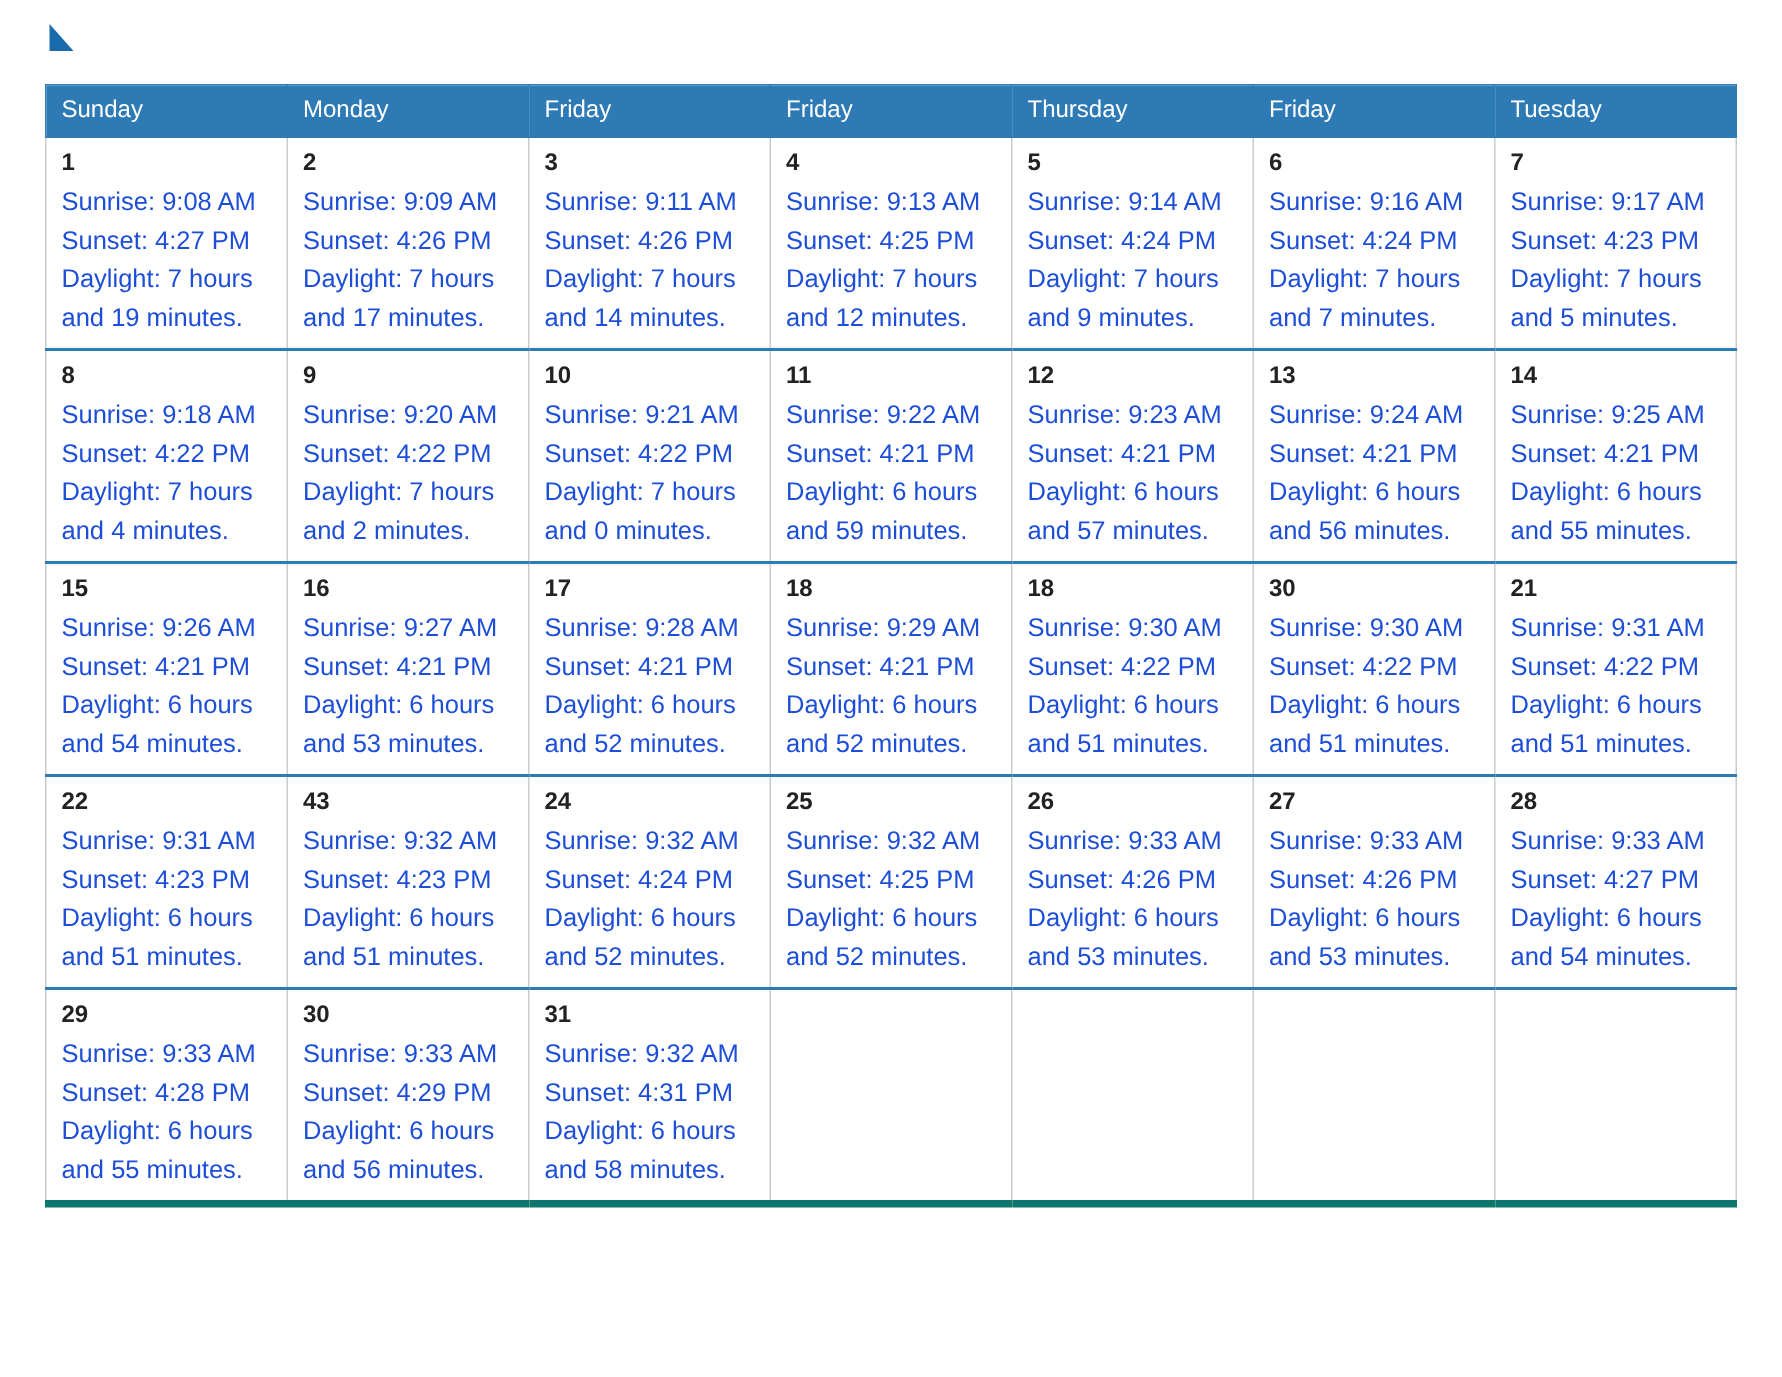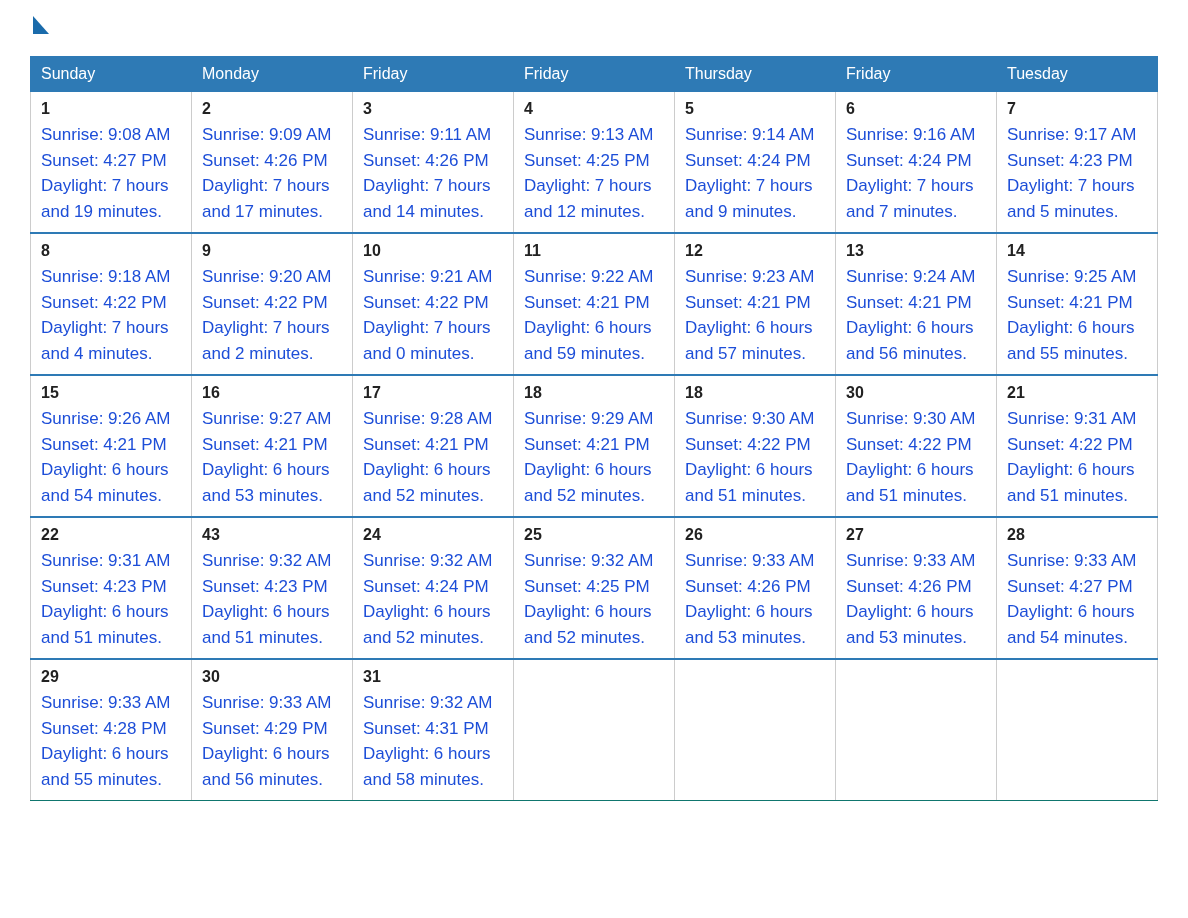--- a/index.html
+++ b/index.html
@@ -67,21 +67,21 @@
     }
     .day-info {
       font-size: 17px;
       line-height: 1.5;
       color: #1d4ed8;
     }
     tr td {
       border-bottom: 2px solid #2e7ab5;
     }
     tr:last-child td {
-      border-bottom: 1px solid #0f766e;
+      border-bottom: 5px solid #0f766e;
     }
   </style>
 </head>
 <body>
 
 <div class="header">
   <div class="logo">
     <div style="display:flex;align-items:center;">
       <span style="font-size:27px;font-weight:bold;color:#555;letter-spacing:-0.5px;"></span>
       <span style="display:inline-block;width:0;height:0;border-style:solid;border-width:18px 0 0 16px;border-color:transparent transparent transparent #1a6bab;margin-left:3px;position:relative;top:-4px;"></span>

